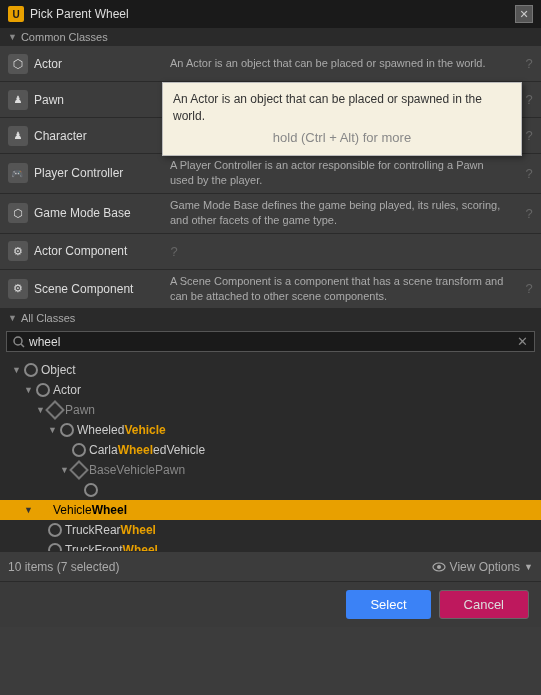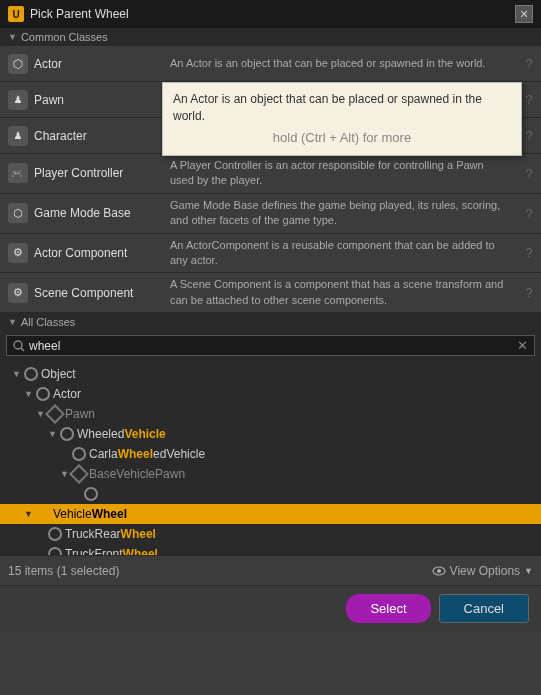--- a/index.html
+++ b/index.html
@@ -207,22 +207,22 @@
       gap: 8px;
     }
     .btn {
       padding: 6px 24px;
       border: none;
       border-radius: 3px;
       font-size: 13px;
       cursor: pointer;
       font-weight: 500;
     }
-    .btn-select { background: #a21caf; color: #fff; border-radius: 13px; }
-    .btn-cancel { background: #0c4a6e; color: #ddd; border: 1px solid #666; }
+    .btn-select { background: #3b82f6; color: #fff; }
+    .btn-cancel { background: #be185d; color: #ddd; border: 1px solid #666; }
 
     
     .tree-area::-webkit-scrollbar { width: 8px; }
     .tree-area::-webkit-scrollbar-track { background: #1a1a1a; }
     .tree-area::-webkit-scrollbar-thumb { background: #555; }
   </style>
 </head>
 <body>
 
 <div class="title-bar">
@@ -285,21 +285,20 @@
   </div>
   <div class="class-desc">Game Mode Base defines the game being played, its rules, scoring, and other facets of the game type.</div>
   <div class="class-help">?</div>
 </div>
 
 <div class="class-row">
   <div class="class-label">
     <div class="class-icon" style="background:#555; color:#ddd; font-size:11px;">⚙</div>
     <span>Actor Component</span>
   </div>
-  <div class="class-desc">An ActorComponent is a reusable component that can be added to any actor.</div>
   <div class="class-help">?</div>
 </div>
 
 <div class="class-row">
   <div class="class-label">
     <div class="class-icon" style="background:#555; color:#ddd; font-size:11px;">⚙</div>
     <span>Scene Component</span>
   </div>
   <div class="class-desc">A Scene Component is a component that has a scene transform and can be attached to other scene components.</div>
   <div class="class-help">?</div>
@@ -386,21 +385,21 @@
     <div class="tree-item">
       <span style="width:28px" class="tree-indent"></span>
       <span class="tree-arrow" style="visibility:hidden;">▼</span>
       <div class="tree-node-icon" style="border-color:#888;"></div>
       <span class="tree-label">TruckFront<span class="highlight">Wheel</span></span>
     </div>
 
   </div>
 
   <div class="bottom-bar">
-    <span class="items-count">15 items (1 selected)</span>
+    <span class="items-count">10 items (7 selected)</span>
     <div class="view-options">
       <svg width="14" height="14" viewBox="0 0 14 14">
         <ellipse cx="7" cy="7" rx="6" ry="4" stroke="#aaa" stroke-width="1.2" fill="none"></ellipse>
         <circle cx="7" cy="7" r="2" fill="#aaa"></circle>
       </svg>
       <span>View Options</span>
       <span style="font-size:9px;">▼</span>
     </div>
   </div>
 </div>

